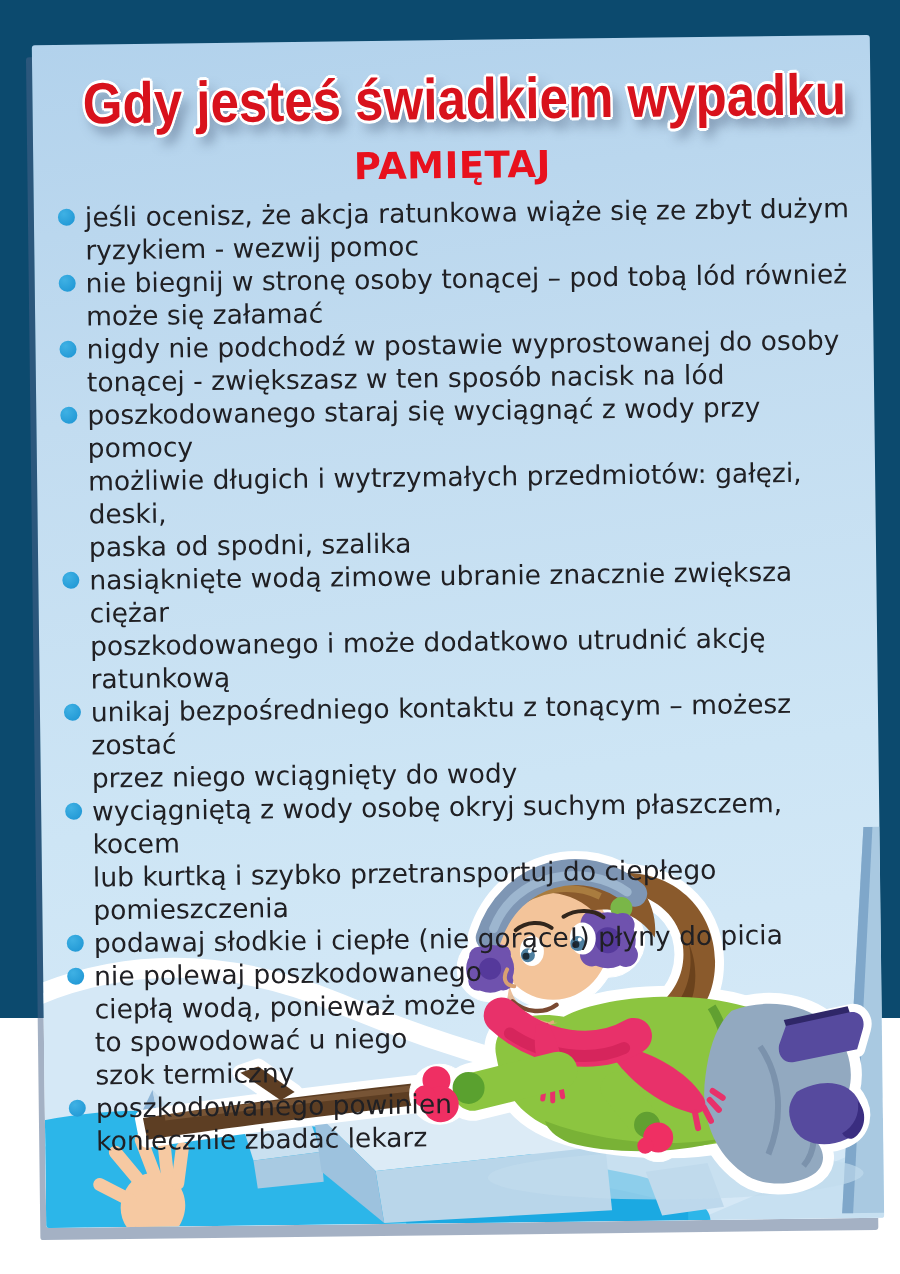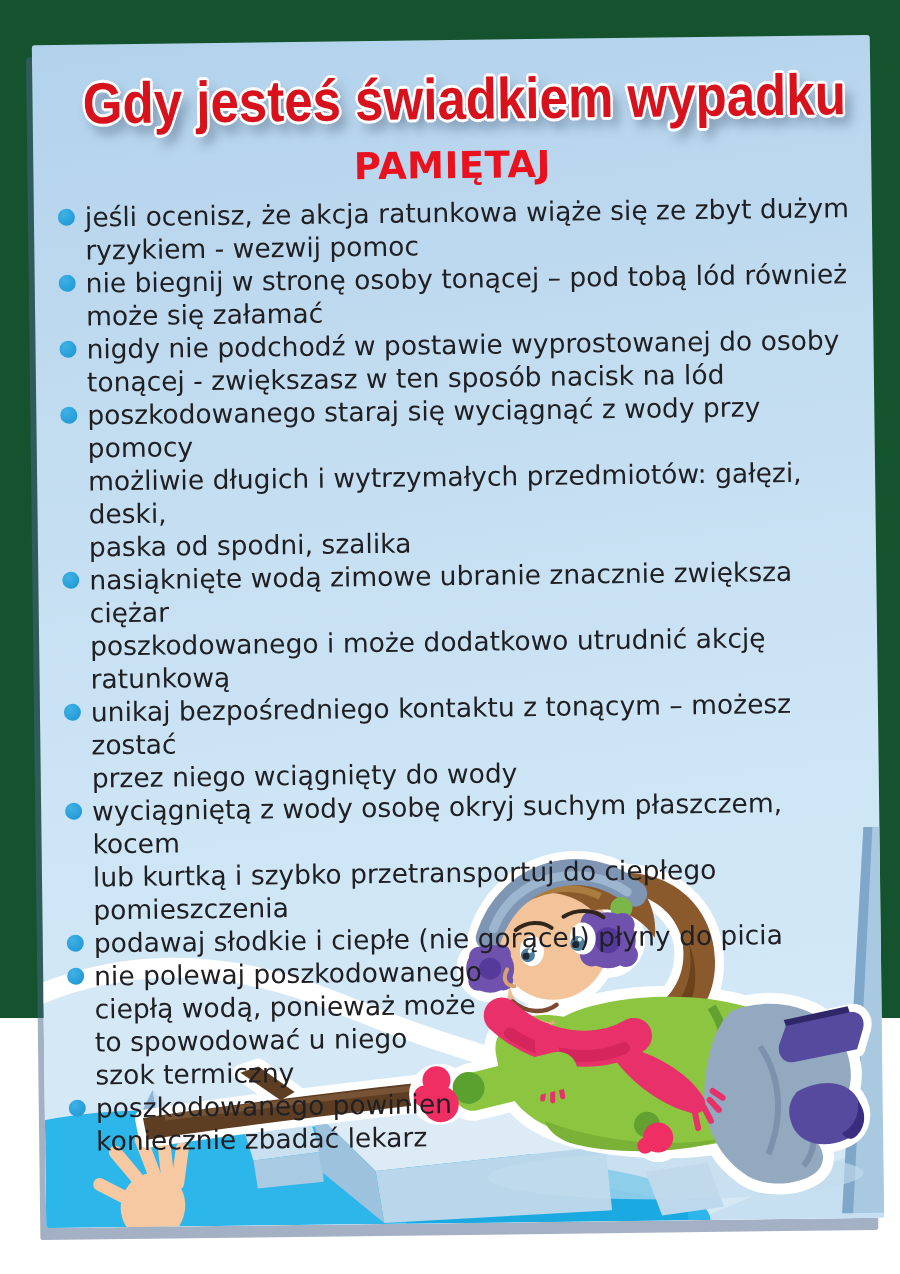--- a/index.html
+++ b/index.html
@@ -1,17 +1,17 @@
 <!DOCTYPE html>
 <html><head>
 <meta charset="utf-8">
 <style>
   html,body{margin:0;padding:0;width:900px;height:1274px;overflow:hidden;
     font-family:"DejaVu Sans","Liberation Sans",sans-serif;}
-  .stage{position:relative;width:900px;height:1018px;background:#14532d;}
+  .stage{position:relative;width:900px;height:1018px;background:#0c4a6e;}
   .panel{position:absolute;left:39px;top:40px;width:838px;height:1183px;
     background:linear-gradient(173deg,#b2d2ec 0%,#c2dcf0 30%,#cde5f5 62%,#d9ebf8 100%);
     transform:rotate(-0.7deg);transform-origin:50% 50%;
     box-shadow:-6px 12px 0 rgba(74,100,138,0.5);
     border-radius:3px;overflow:hidden;}
   .title{margin:28px 0 0 0;text-align:center;
     font-family:"Liberation Sans",sans-serif;font-weight:bold;font-size:58px;line-height:62px;
     color:#d8121c;transform:scaleX(0.88);transform-origin:50% 50%;white-space:nowrap;
     text-shadow:-3px 0 0 #fff,3px 0 0 #fff,0 -3px 0 #fff,0 3px 0 #fff,
       -2px -2px 0 #fff,2px -2px 0 #fff,-2px 2px 0 #fff,2px 2px 0 #fff,

